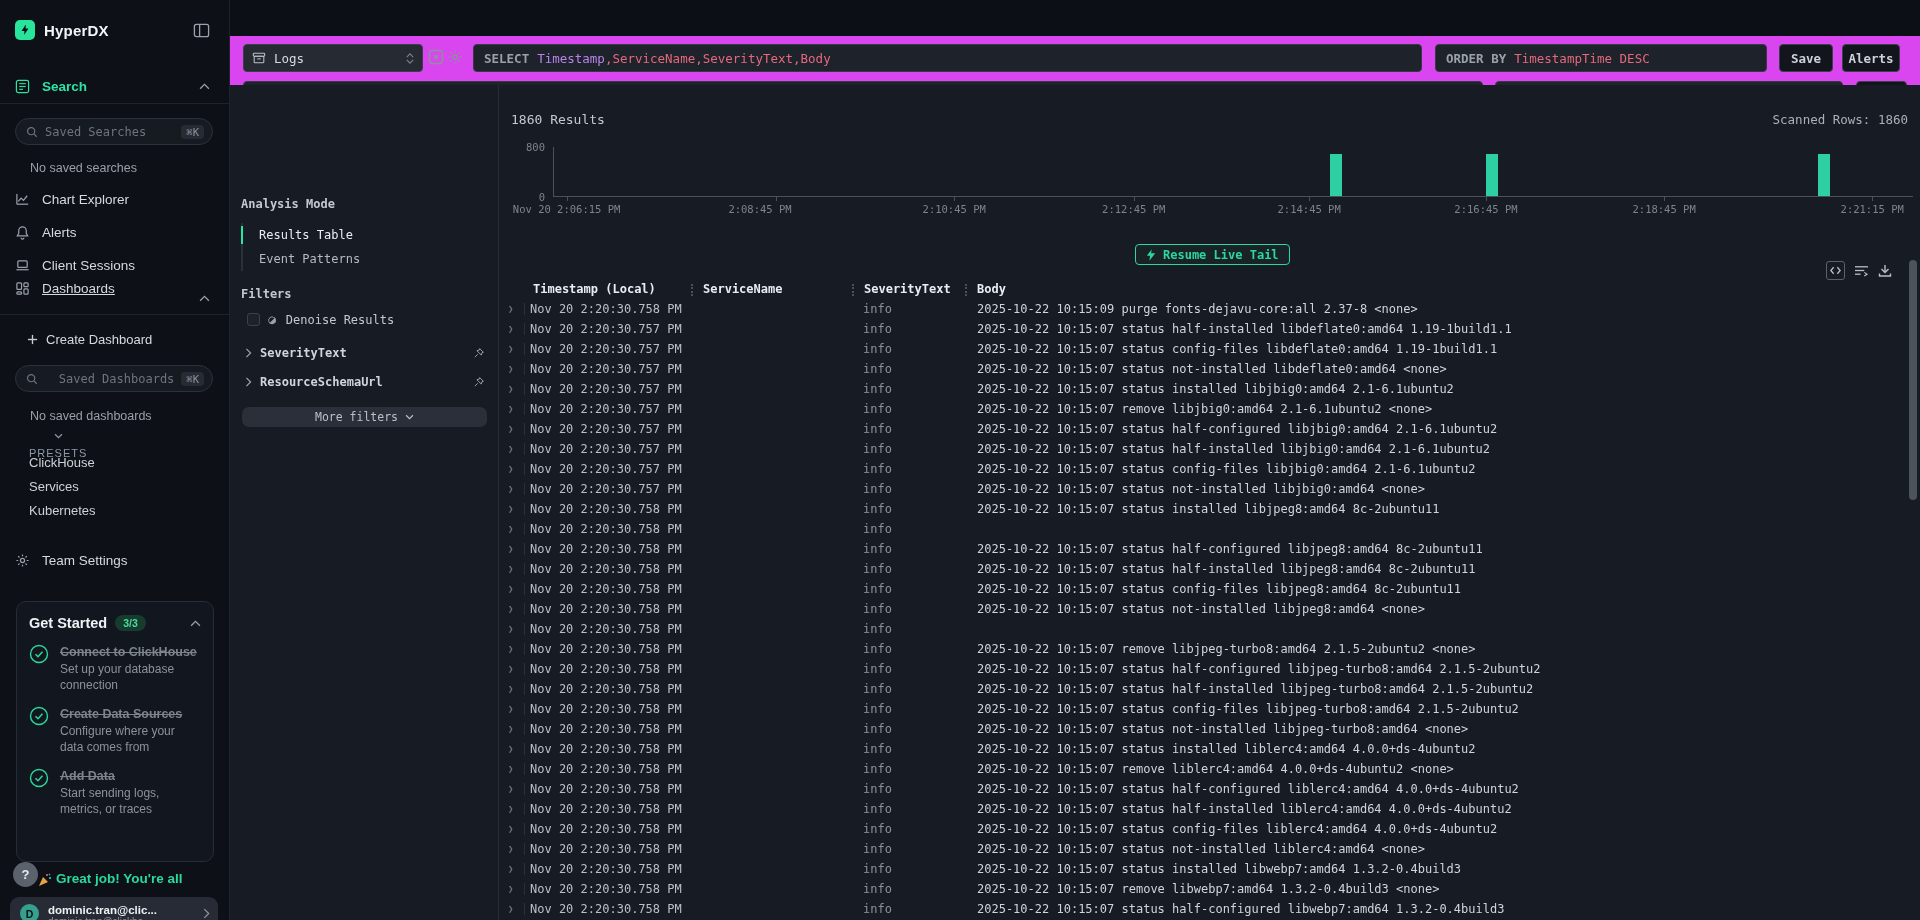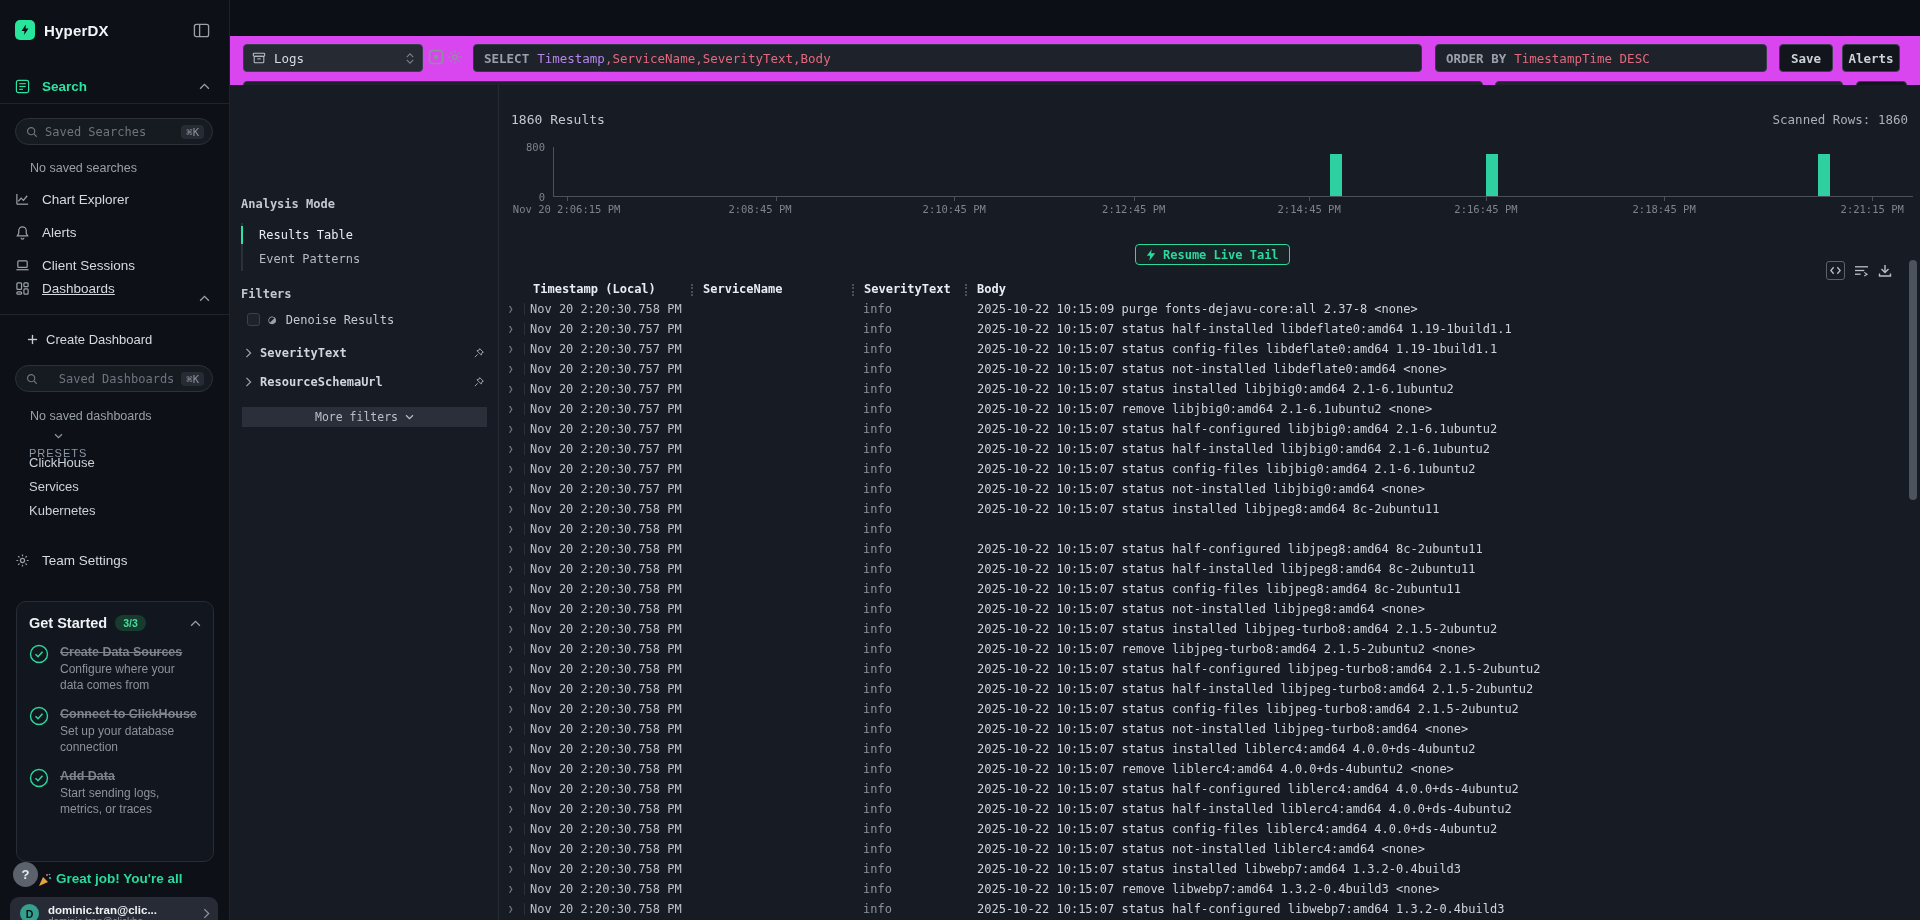--- a/index.html
+++ b/index.html
@@ -69,21 +69,21 @@
   #modes { position:absolute; left:11px; top:138px; border-left:2px solid #2b313b; }
   .mode-item { position:relative; padding:5px 0 5px 16px; font-size:12px; color:#b4bbc4; cursor:pointer; white-space:nowrap; }
   .mode-item.active { color:#e8edf3; }
   .mode-item.active::before { content:''; position:absolute; left:-2px; top:3px; bottom:3px; width:2px; background:#2be3a2; }
   .denoise-row { position:absolute; left:17px; top:227px; display:flex; align-items:center; gap:9px; }
   .chk { width:13px; height:13px; border:1px solid #3a414c; border-radius:3px; background:#1d222b; }
   .denoise-glyph { color:#9aa1ab; font-size:13px; transform:rotate(45deg); display:inline-block; }
   .denoise-lbl { font-size:12px; color:#c3c9d2; }
   .fgroup { position:absolute; left:15px; width:240px; display:flex; align-items:center; gap:8px; }
   .fgroup .glabel { font-size:12px; font-weight:bold; color:#d0d6dd; flex:1; }
-  .more-filters { position:absolute; left:12px; top:322px; width:245px; height:20px; background:#2a2f39; border-radius:0; display:flex; align-items:center; justify-content:center; gap:7px; font-size:11.5px; color:#b9c0c9; }
+  .more-filters { position:absolute; left:12px; top:322px; width:245px; height:20px; background:#2a2f39; border-radius:7px; display:flex; align-items:center; justify-content:center; gap:7px; font-size:11.5px; color:#b9c0c9; }
 
   
   #content { position:absolute; left:499px; top:85px; width:1421px; height:835px; background:#171b23; font-family:"DejaVu Sans Mono",monospace; }
   #results-count { position:absolute; left:12px; top:27px; font-size:13px; color:#c3c9d2; }
   #scanned-rows { position:absolute; right:12px; top:27px; font-size:12.5px; color:#aab0b9; }
   #plot { position:absolute; left:54px; top:62px; width:1360px; height:50px; border-left:1px solid #4a515b; border-bottom:1px solid #4a515b; }
   .ytick { position:absolute; width:40px; text-align:right; font-size:10.5px; color:#7d848e; }
   .bar { position:absolute; bottom:0; width:12px; background:#2ecfa0; }
   .xtick-mark { position:absolute; top:112px; width:1px; height:4px; background:#4a515b; }
   .xtick-lbl { position:absolute; top:118px; transform:translateX(-50%); font-size:10.5px; color:#7d848e; white-space:nowrap; }
@@ -236,34 +236,34 @@
     </div>
     <div id="gs-items">
         <div class="gs-item">
           <span>
             <svg width="20" height="20" viewBox="0 0 20 20">
               <circle cx="10" cy="10" r="8.5" fill="none" stroke="#2bd99c" stroke-width="1.4"></circle>
               <polyline points="6.5,10.2 9,12.7 13.5,7.7" fill="none" stroke="#2bd99c" stroke-width="1.5"></polyline>
             </svg>
           </span>
           <div class="gs-texts">
-            <div class="gs-item-title">Create Data Sources</div>
-            <div class="gs-item-sub">Configure where your data comes from</div>
+            <div class="gs-item-title">Connect to ClickHouse</div>
+            <div class="gs-item-sub">Set up your database connection</div>
           </div>
         </div>
         <div class="gs-item">
           <span>
             <svg width="20" height="20" viewBox="0 0 20 20">
               <circle cx="10" cy="10" r="8.5" fill="none" stroke="#2bd99c" stroke-width="1.4"></circle>
               <polyline points="6.5,10.2 9,12.7 13.5,7.7" fill="none" stroke="#2bd99c" stroke-width="1.5"></polyline>
             </svg>
           </span>
           <div class="gs-texts">
-            <div class="gs-item-title">Connect to ClickHouse</div>
-            <div class="gs-item-sub">Set up your database connection</div>
+            <div class="gs-item-title">Create Data Sources</div>
+            <div class="gs-item-sub">Configure where your data comes from</div>
           </div>
         </div>
         <div class="gs-item">
           <span>
             <svg width="20" height="20" viewBox="0 0 20 20">
               <circle cx="10" cy="10" r="8.5" fill="none" stroke="#2bd99c" stroke-width="1.4"></circle>
               <polyline points="6.5,10.2 9,12.7 13.5,7.7" fill="none" stroke="#2bd99c" stroke-width="1.5"></polyline>
             </svg>
           </span>
           <div class="gs-texts">
@@ -596,21 +596,20 @@
         <span class="cell c-ts">Nov 20 2:20:30.758 PM</span>
         <span class="cell c-sev" style="left: 204px;"></span>
         <span class="cell c-sev">info</span>
         <span class="cell c-body">2025-10-22 10:15:07 status not-installed libjpeg8:amd64 &lt;none&gt;</span>
       </div>
       <div class="row">
         <span class="cell c-ch">❯</span>
         <span class="cell c-ts">Nov 20 2:20:30.758 PM</span>
         <span class="cell c-sev" style="left: 204px;"></span>
         <span class="cell c-sev">info</span>
-        <span class="cell c-body">2025-10-22 10:15:07 status installed libjpeg-turbo8:amd64 2.1.5-2ubuntu2</span>
       </div>
       <div class="row">
         <span class="cell c-ch">❯</span>
         <span class="cell c-ts">Nov 20 2:20:30.758 PM</span>
         <span class="cell c-sev" style="left: 204px;"></span>
         <span class="cell c-sev">info</span>
         <span class="cell c-body">2025-10-22 10:15:07 remove libjpeg-turbo8:amd64 2.1.5-2ubuntu2 &lt;none&gt;</span>
       </div>
       <div class="row">
         <span class="cell c-ch">❯</span>

